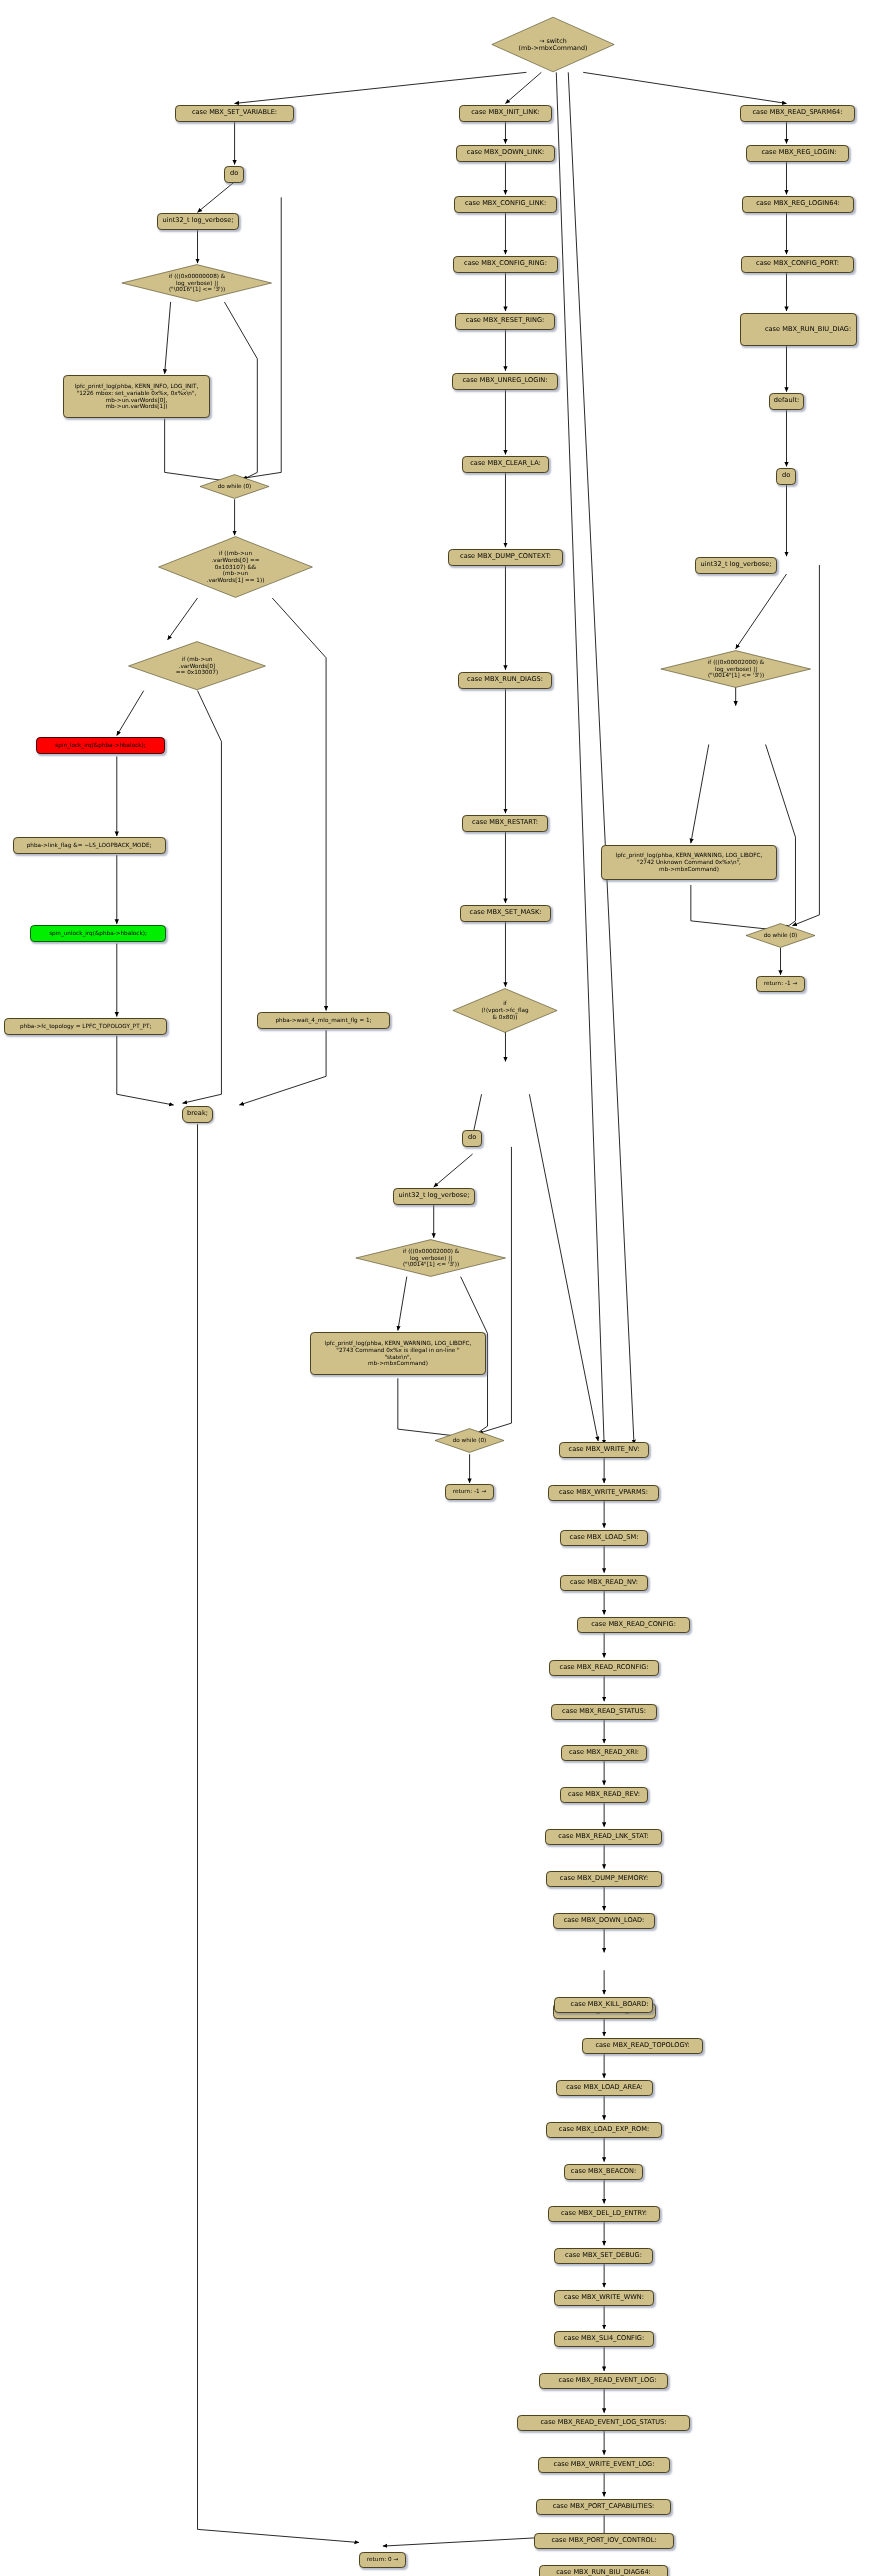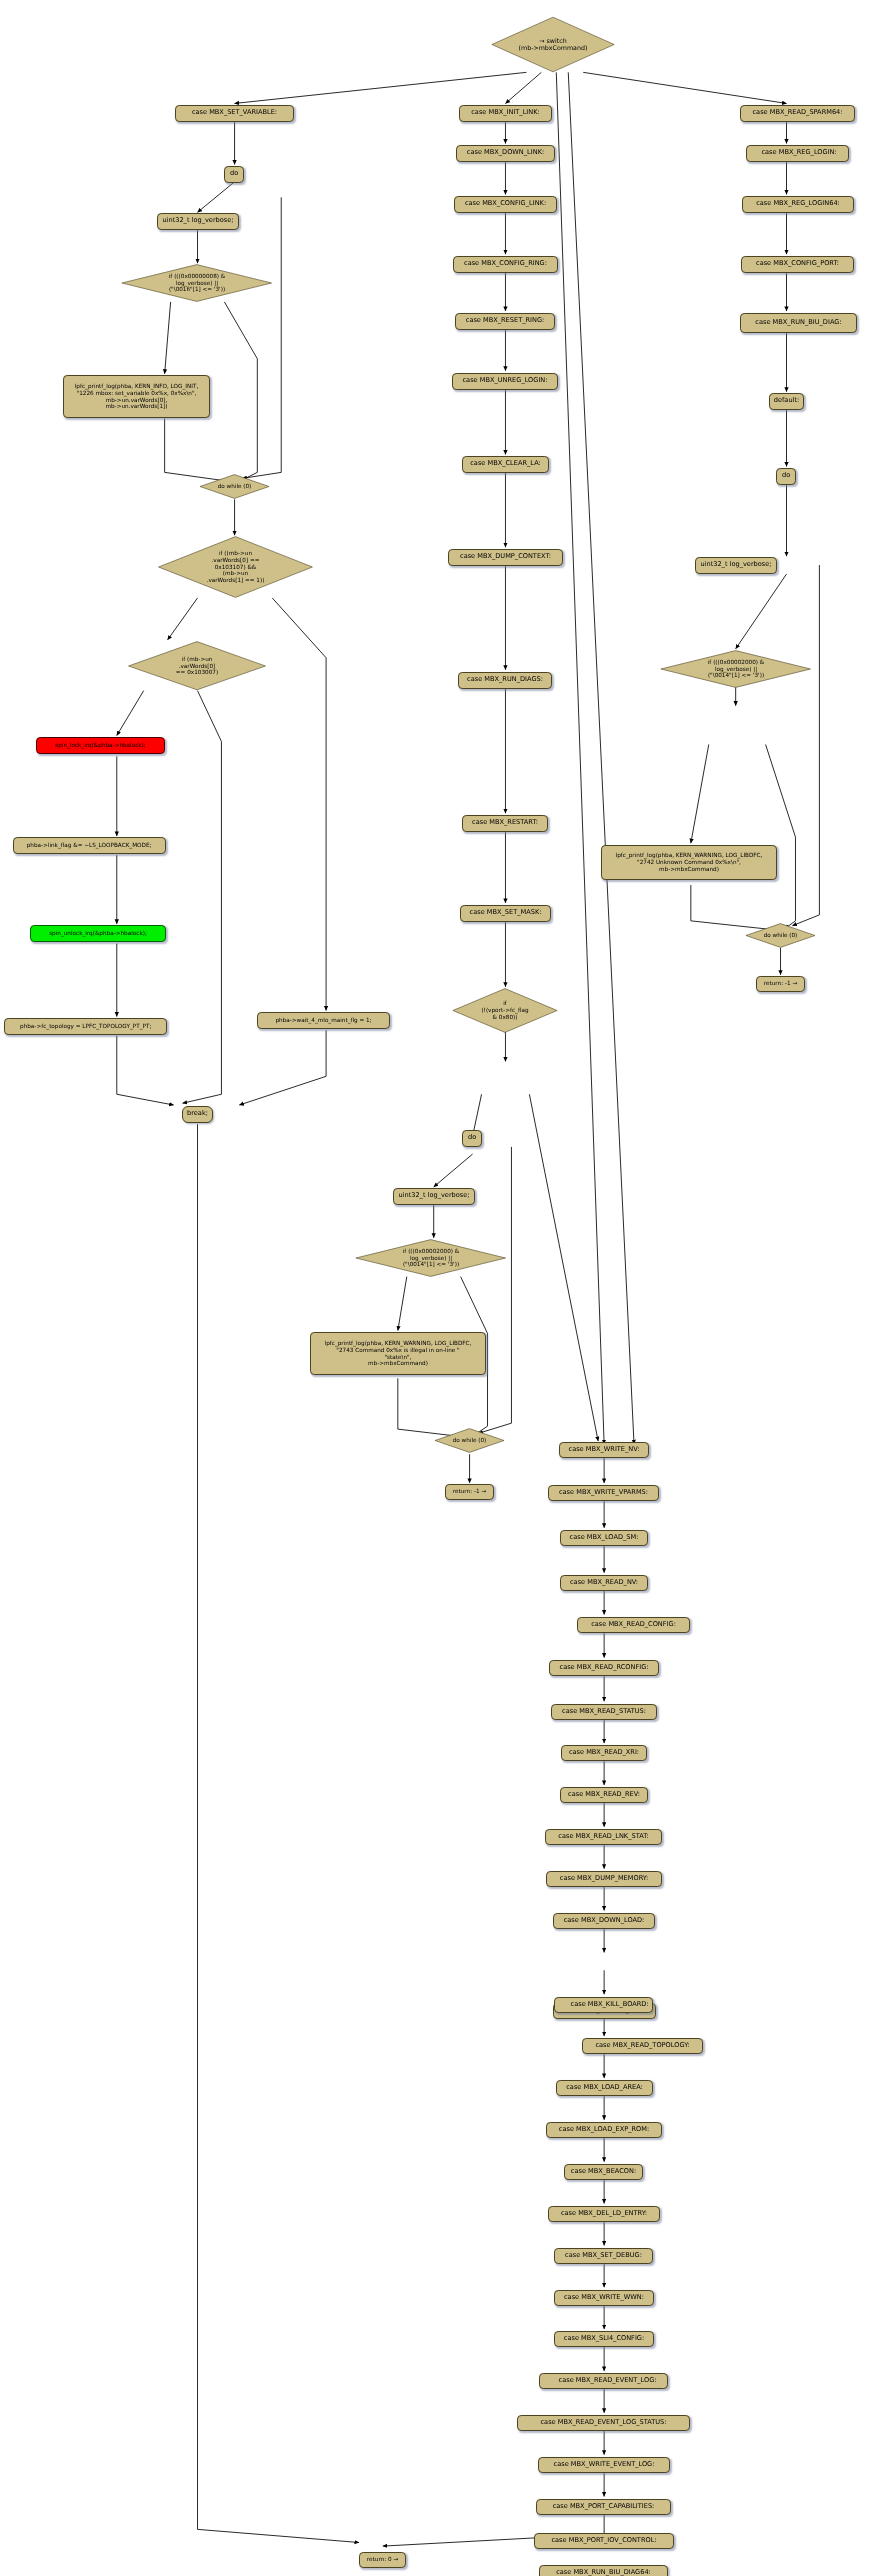--- a/index.html
+++ b/index.html
@@ -306,21 +306,21 @@
     <span class="tiny">return: -1 →</span></div>
 
   <div class="node act" style="left:740px; top:105px; width:115px; height:16.7px;">
     <span>case MBX_READ_SPARM64:</span></div>
   <div class="node act" style="left:746px; top:145px; width:103px; height:16.7px;padding-left:8px;">
     <span>case MBX_REG_LOGIN:</span></div>
   <div class="node act" style="left:742px; top:196px; width:112px; height:16.7px;align-items:center;">
     <span>case MBX_REG_LOGIN64:</span></div>
   <div class="node act" style="left:741px; top:256px; width:113px; height:16.7px;">
     <span>case MBX_CONFIG_PORT:</span></div>
-  <div class="node act" style="left:740px; top:313px; width:117px; height:20px;">
+  <div class="node act" style="left:740px; top:313px; width:117px; height:33px;justify-content:flex-end;">
     <span>case MBX_RUN_BIU_DIAG:</span></div>
   <div class="node act" style="left:769px; top:393px; width:35px; height:16.7px;">
     <span>default:</span></div>
 
   <div class="node act" style="left:776px; top:468px; width:20.3px; height:16.7px;">
     <span>do</span></div>
 
   <div class="node act" style="left:695px; top:557px; width:82px; height:16.7px;">
     <span>uint32_t log_verbose;</span></div>
 

